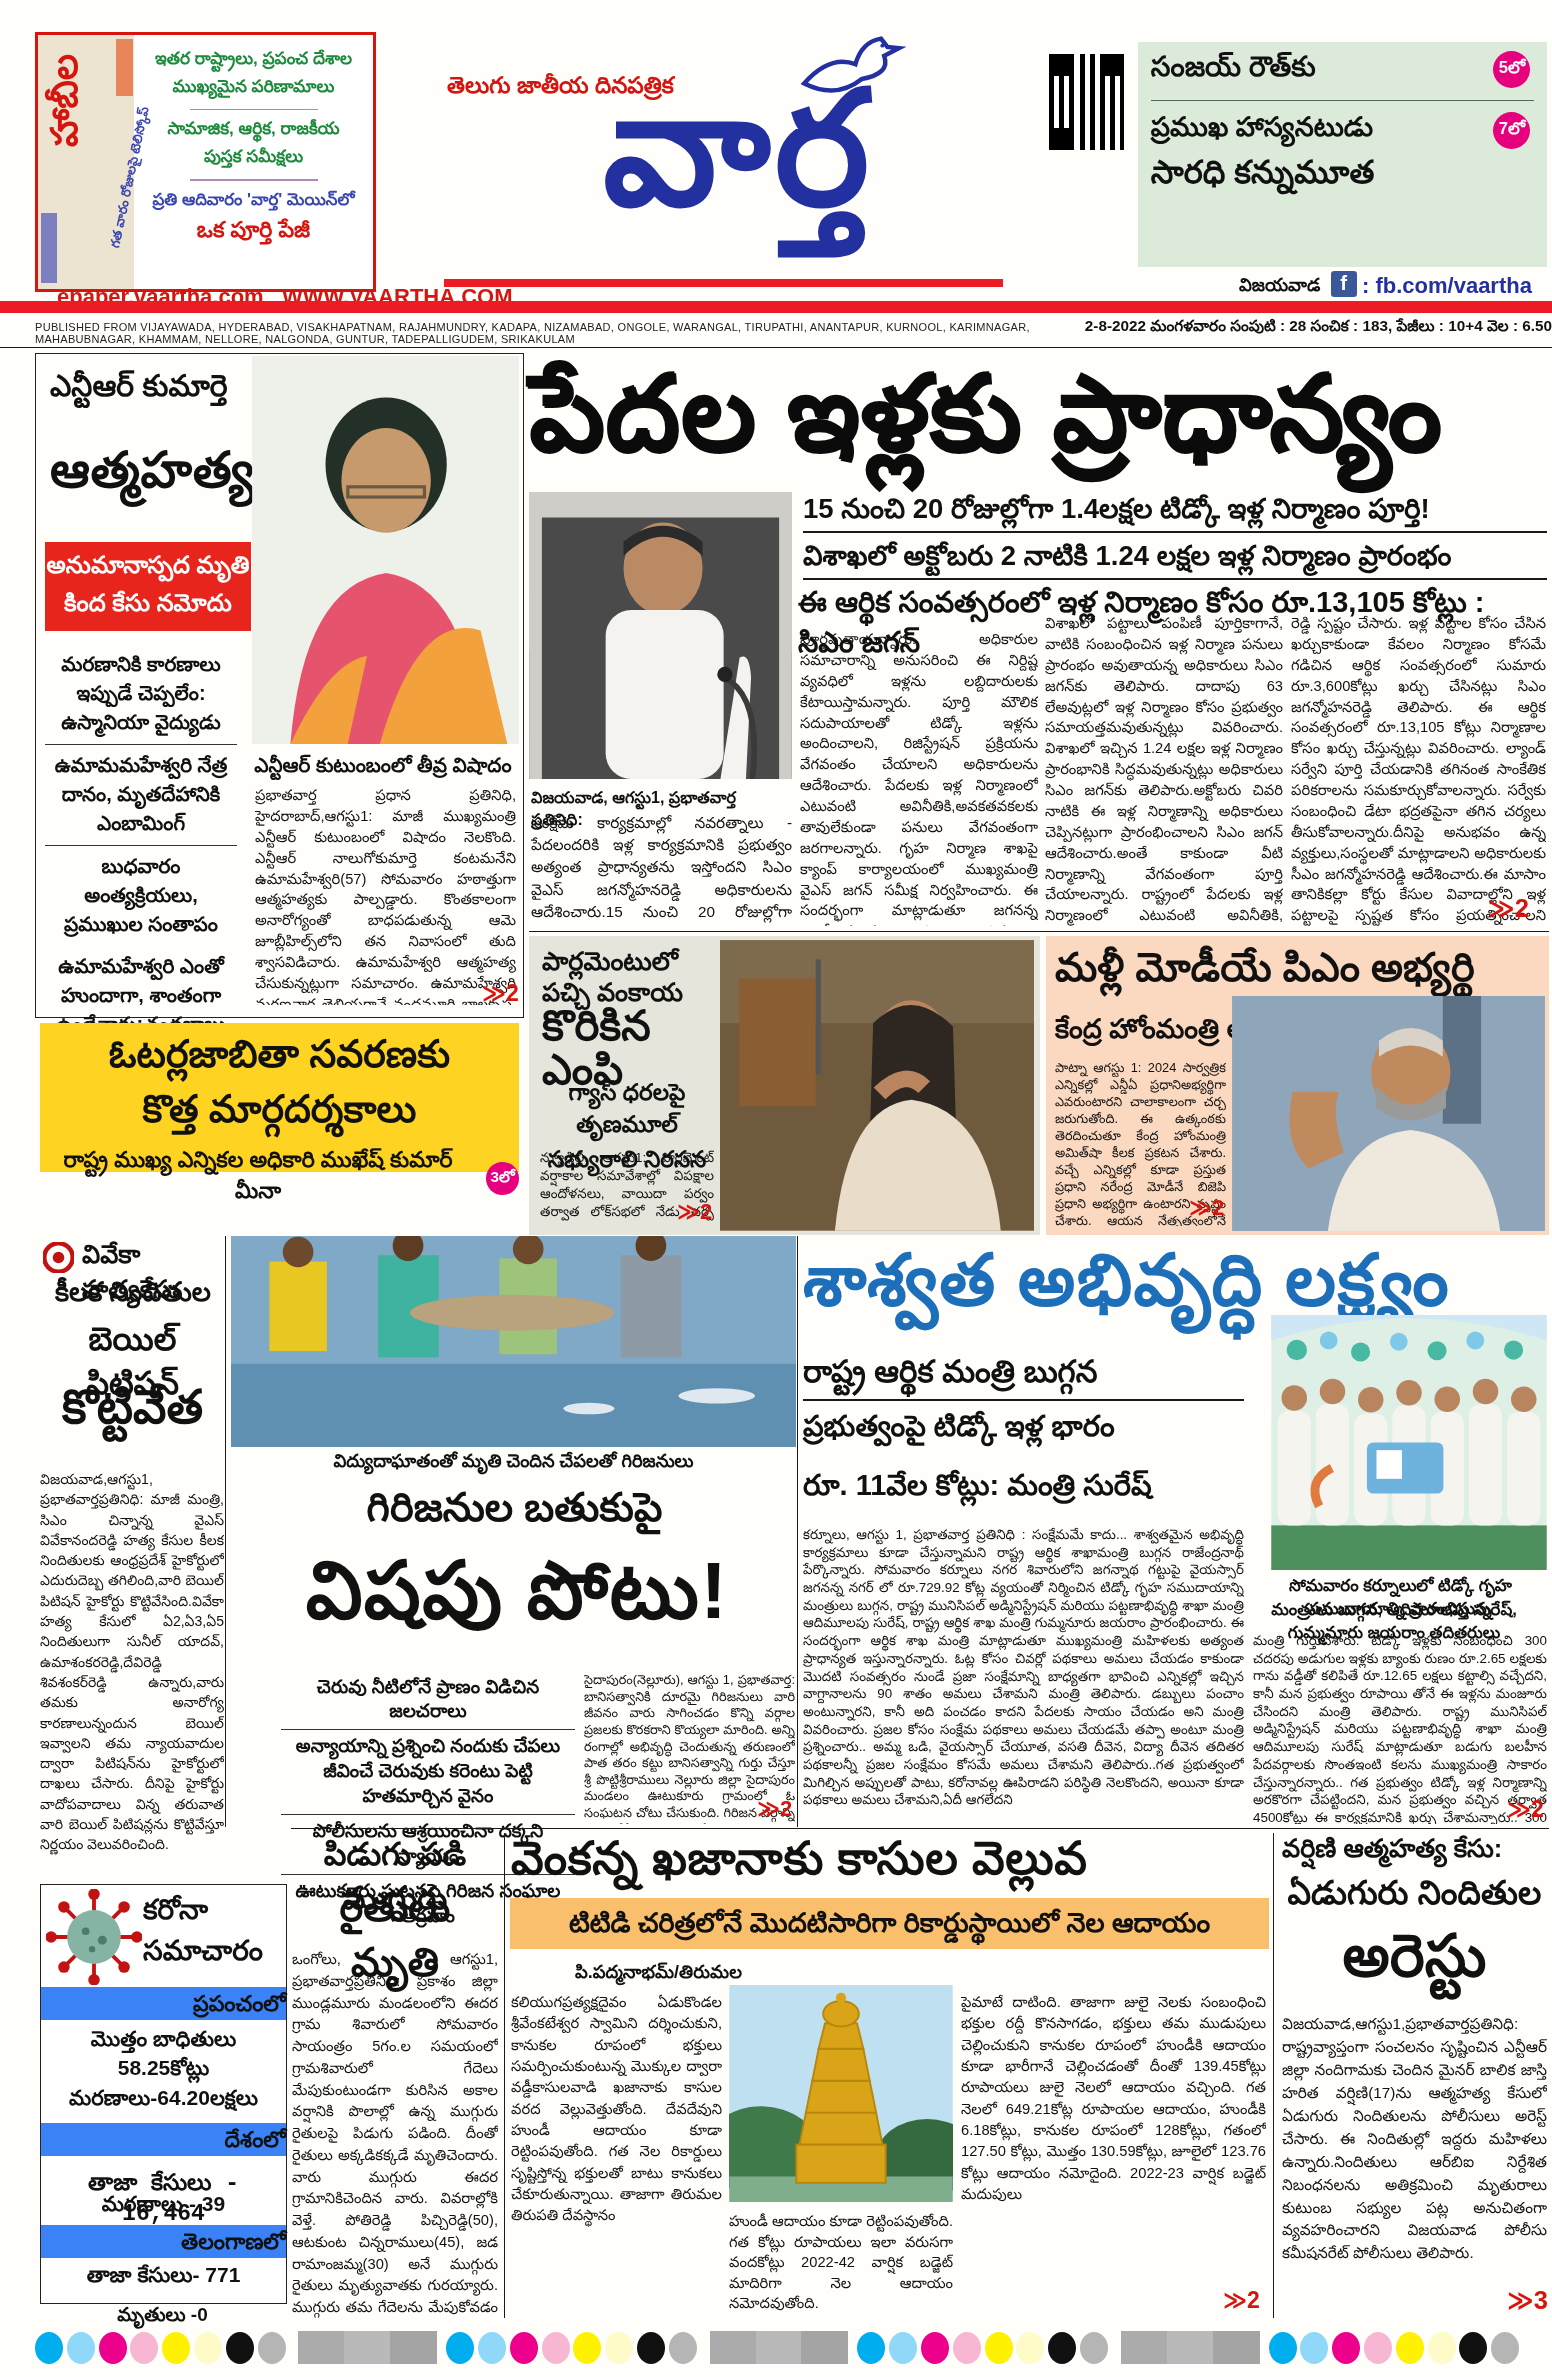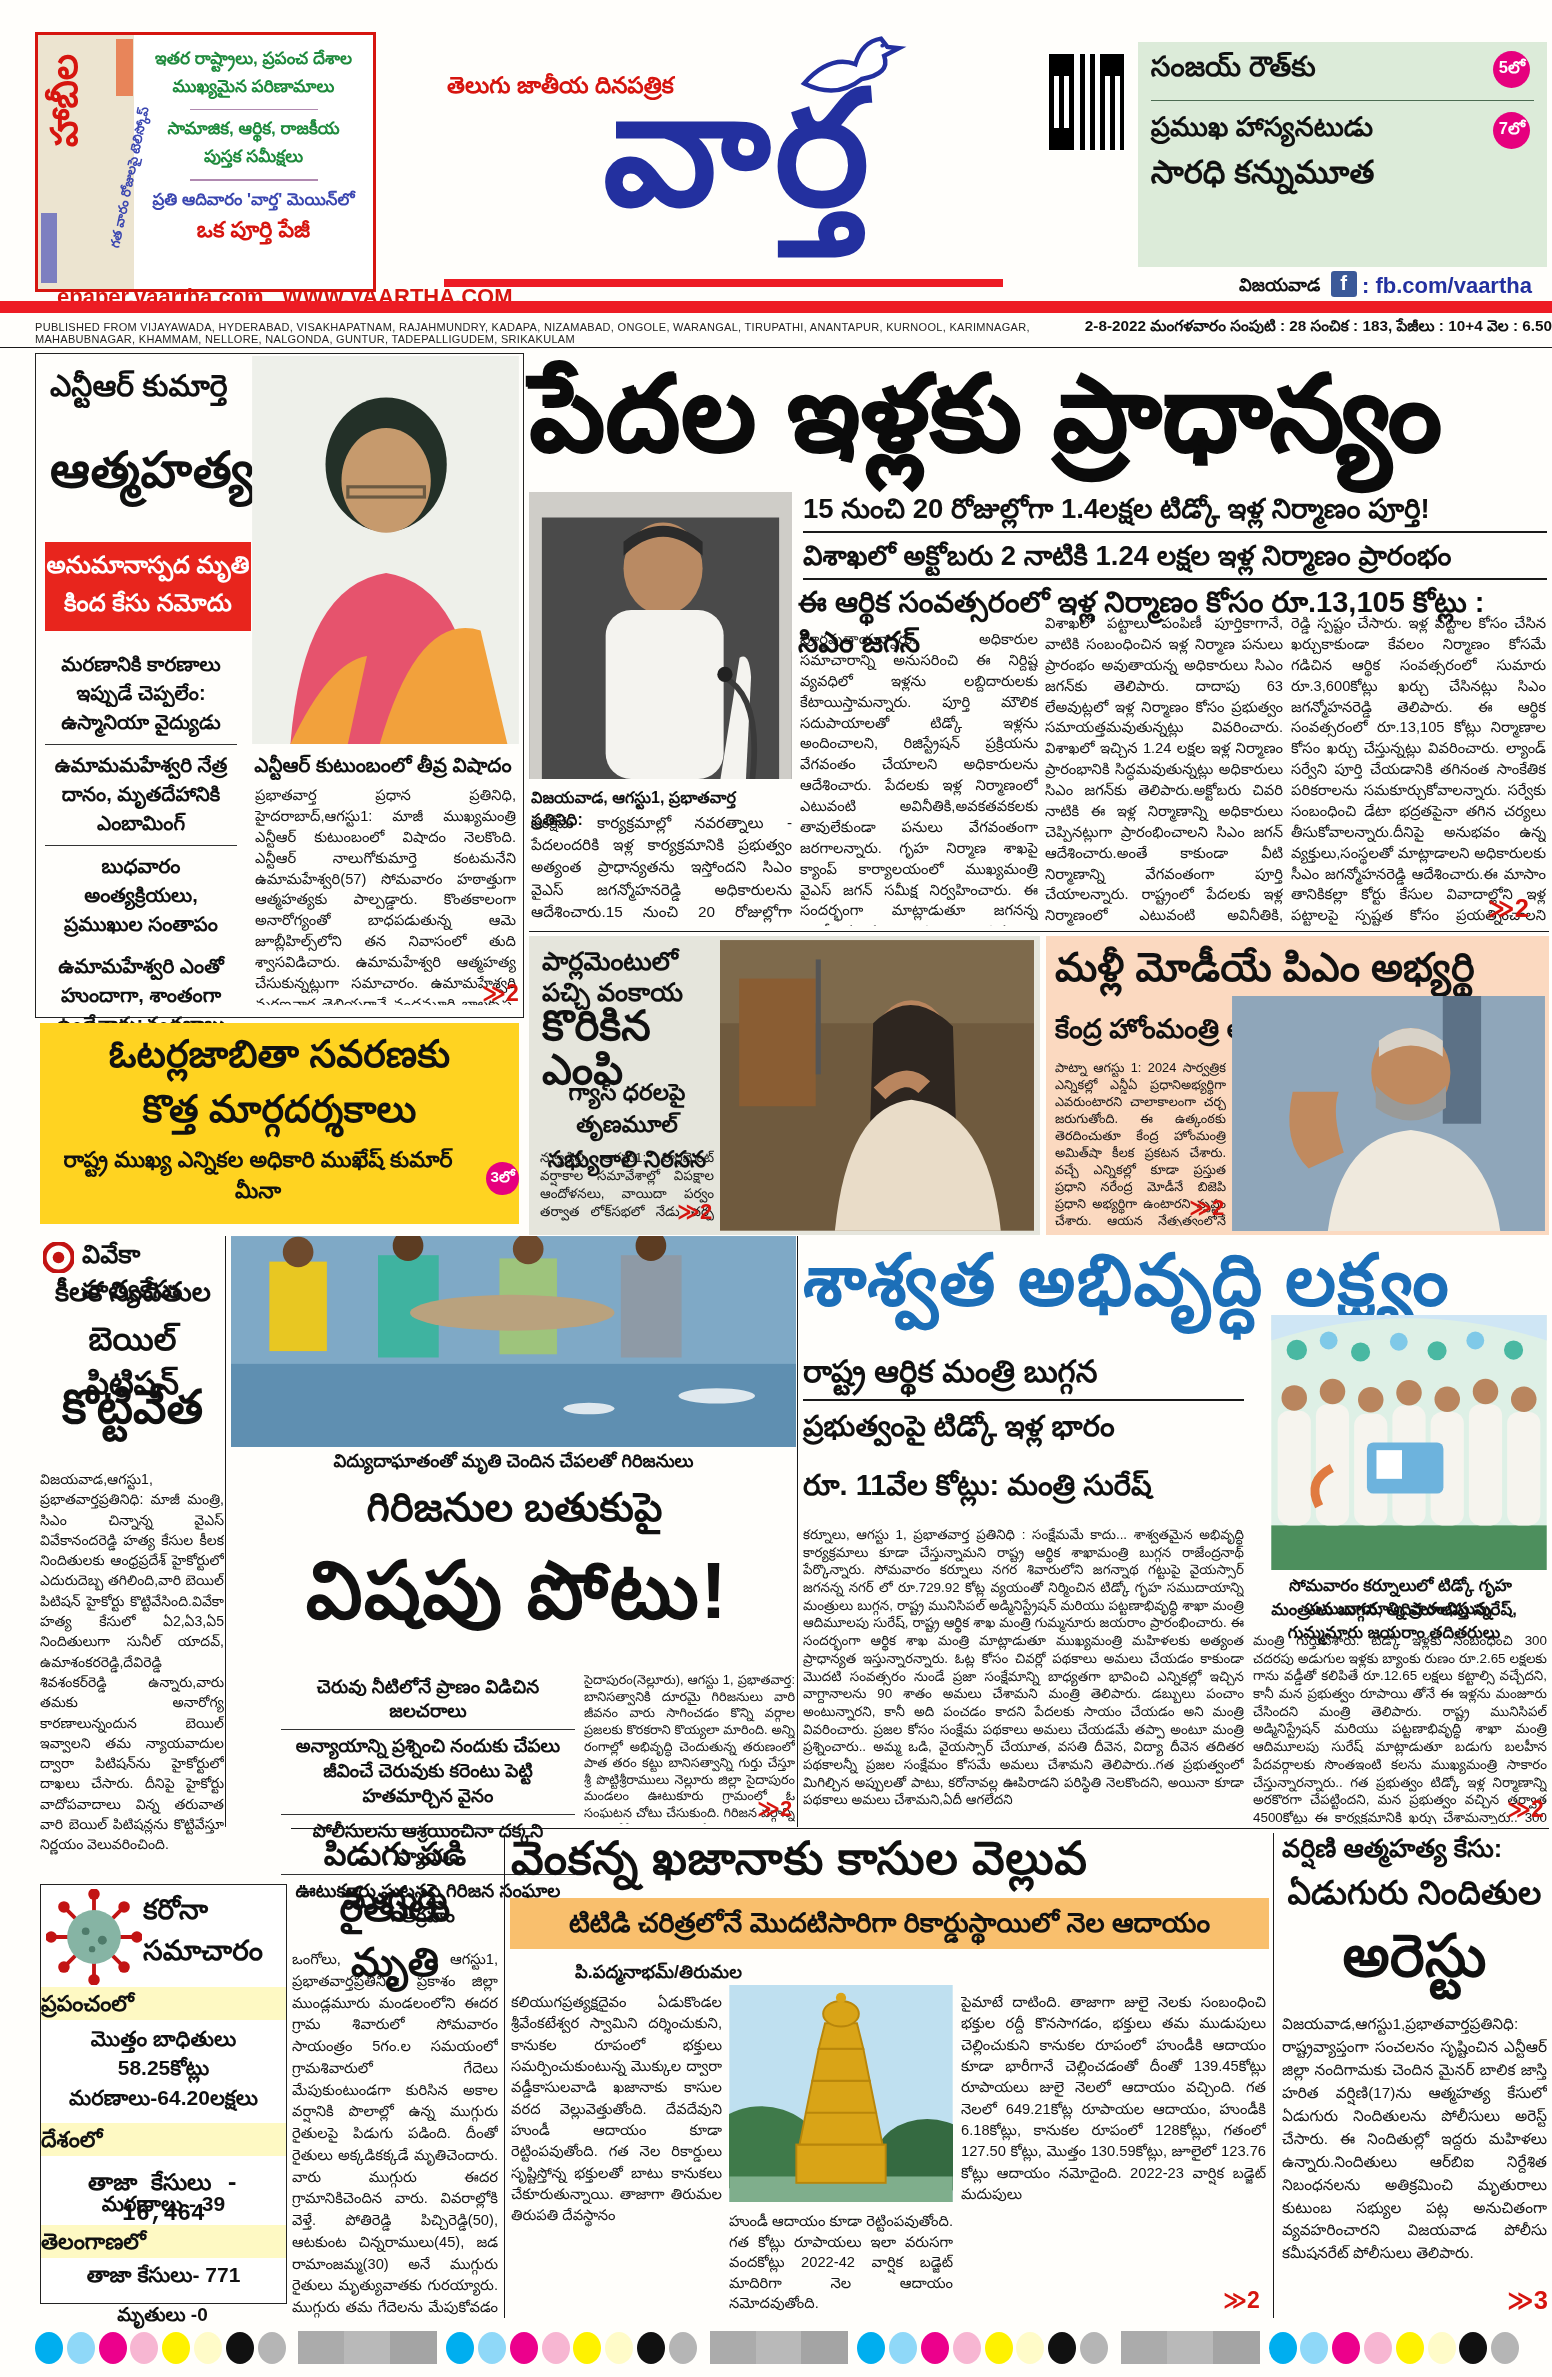--- a/index.html
+++ b/index.html
@@ -8,21 +8,21 @@
   .abs{position:absolute;}
   .b9{font-weight:900;}
   .b7{font-weight:bold;}
   .just{text-align:justify;}
   .ctr{text-align:center;}
   .jump{color:#d6150f;font-weight:900;}
   .rule{position:absolute;background:#1a1a1a;}
   .photo{position:absolute;overflow:hidden;}
   .badge{display:inline-flex;align-items:center;justify-content:center;background:#e6007e;color:#fff;
          border-radius:50%;font-weight:900;}
-  .secbar{background:#fef9c3;text-align:left;font-weight:900;}
+  .secbar{background:#3b82f6;text-align:right;font-weight:900;}
   .dot{width:28px;height:32px;border-radius:50%;display:inline-block;margin-right:3.8px;}
   .graybar{height:33px;background:linear-gradient(90deg,#ababab 0 33%,#b9b9b9 33% 66%,#a4a4a4 66%);flex:1;margin:0 9px;}
 </style>
 </head>
 <body>
 
 <div id="page">
 
   <div class="abs" style="left:35px;top:32px;width:335px;height:254px;border:3.2px solid #d6150f;background:#fff;display:flex;">
     <div style="width:96px;background:#ece4d0;position:relative;">
@@ -132,21 +132,21 @@
   <div class="abs ctr" style="left:45px;top:644px;width:192px;">
     <div class="b7" style="font-size:20px;line-height:1.45;padding:6.4px 0;border-bottom:1.3px solid #333;">మరణానికి కారణాలు ఇప్పుడే చెప్పలేం: ఉస్మానియా వైద్యుడు</div>
     <div class="b7" style="font-size:20px;line-height:1.45;padding:6.4px 0;border-bottom:1.3px solid #333;">ఉమామమహేశ్వరి నేత్ర దానం, మృతదేహానికి ఎంబామింగ్</div>
     <div class="b7" style="font-size:20px;line-height:1.45;padding:6.4px 0;">బుధవారం అంత్యక్రియలు, ప్రముఖుల సంతాపం</div>
     <div class="b7" style="font-size:20px;line-height:1.45;padding:6.4px 0;">ఉమామహేశ్వరి ఎంతో హుందాగా, శాంతంగా ఉండేవారు:చంద్రబాబు</div>
   </div>
   <div class="abs ctr b7" style="left:252px;top:754px;width:262px;font-size:20px;">ఎన్టీఆర్ కుటుంబంలో తీవ్ర విషాదం</div>
   <div class="abs just" style="left:255px;top:785px;width:261px;height:220px;font-size:14.7px;line-height:1.42;overflow:hidden;">ప్రభాతవార్త ప్రధాన ప్రతినిధి, హైదరాబాద్,ఆగస్టు1: మాజీ ముఖ్యమంత్రి ఎన్టీఆర్ కుటుంబంలో విషాదం నెలకొంది. ఎన్టీఆర్ నాలుగోకుమార్తె కంటమనేని ఉమామహేశ్వరి(57) సోమవారం హఠాత్తుగా ఆత్మహత్యకు పాల్పడ్డారు. కొంతకాలంగా అనారోగ్యంతో బాధపడుతున్న ఆమె జూబ్లీహిల్స్‌లోని తన నివాసంలో తుది శ్వాసవిడిచారు. ఉమామహేశ్వరి ఆత్మహత్య చేసుకున్నట్లుగా సమాచారం. ఉమామహేశ్వరి మరణవార్త తెలియగానే నందమూరి బాలకృష్ణ, రామకృష్ణతోపాటు మాజీ ముఖ్యమంత్రి టిడిపి అధినేత నారాచంద్రబాబు నాయకుడు, ఆయన కుమారుడు నారా లోకేష్, కోడలు బ్రాహ్మణి, దివంగత నందమూరి హరికృష్ణ కుమారుడు కల్యాణ్‌రామ్, నందమూరి సుహాసిని, ఎన్టీఆర్ అల్లుడు దగ్గుబాటి వెంకటేశ్వర్‌రావు, సినీ నిర్మాత దగ్గుబాటి సురేష్ తదితర</div>
   <div class="abs jump" style="left:482px;top:980px;font-size:23px;">≫2</div>
 
-  <div class="abs" style="left:40px;top:1023px;width:479px;height:201px;background:#ffd321;text-align:center;padding-top:10.2px;box-sizing:border-box;">
+  <div class="abs" style="left:40px;top:1023px;width:479px;height:149px;background:#ffd321;text-align:center;padding-top:10.2px;box-sizing:border-box;">
     <div class="b9" style="font-size:38px;">ఓటర్లజాబితా సవరణకు</div>
     <div class="b9" style="font-size:38px;margin-top:2.6px;">కొత్త మార్గదర్శకాలు</div>
     <div style="margin-top:7.7px;display:flex;align-items:center;justify-content:center;gap:10.2px;">
       <span class="b7" style="font-size:22px;">రాష్ట్ర ముఖ్య ఎన్నికల అధికారి ముఖేష్ కుమార్ మీనా</span>
       <span class="badge" style="width:33px;height:33px;font-size:15.3px;">3లో</span>
     </div>
   </div>
 
   <div class="abs" style="left:529px;top:936px;width:511px;height:299px;background:#e5e5dc;"></div>
   <div class="abs b9" style="left:542px;top:946px;width:171px;font-size:25.5px;line-height:1.2;">పార్లమెంటులో పచ్చి వంకాయ</div>

